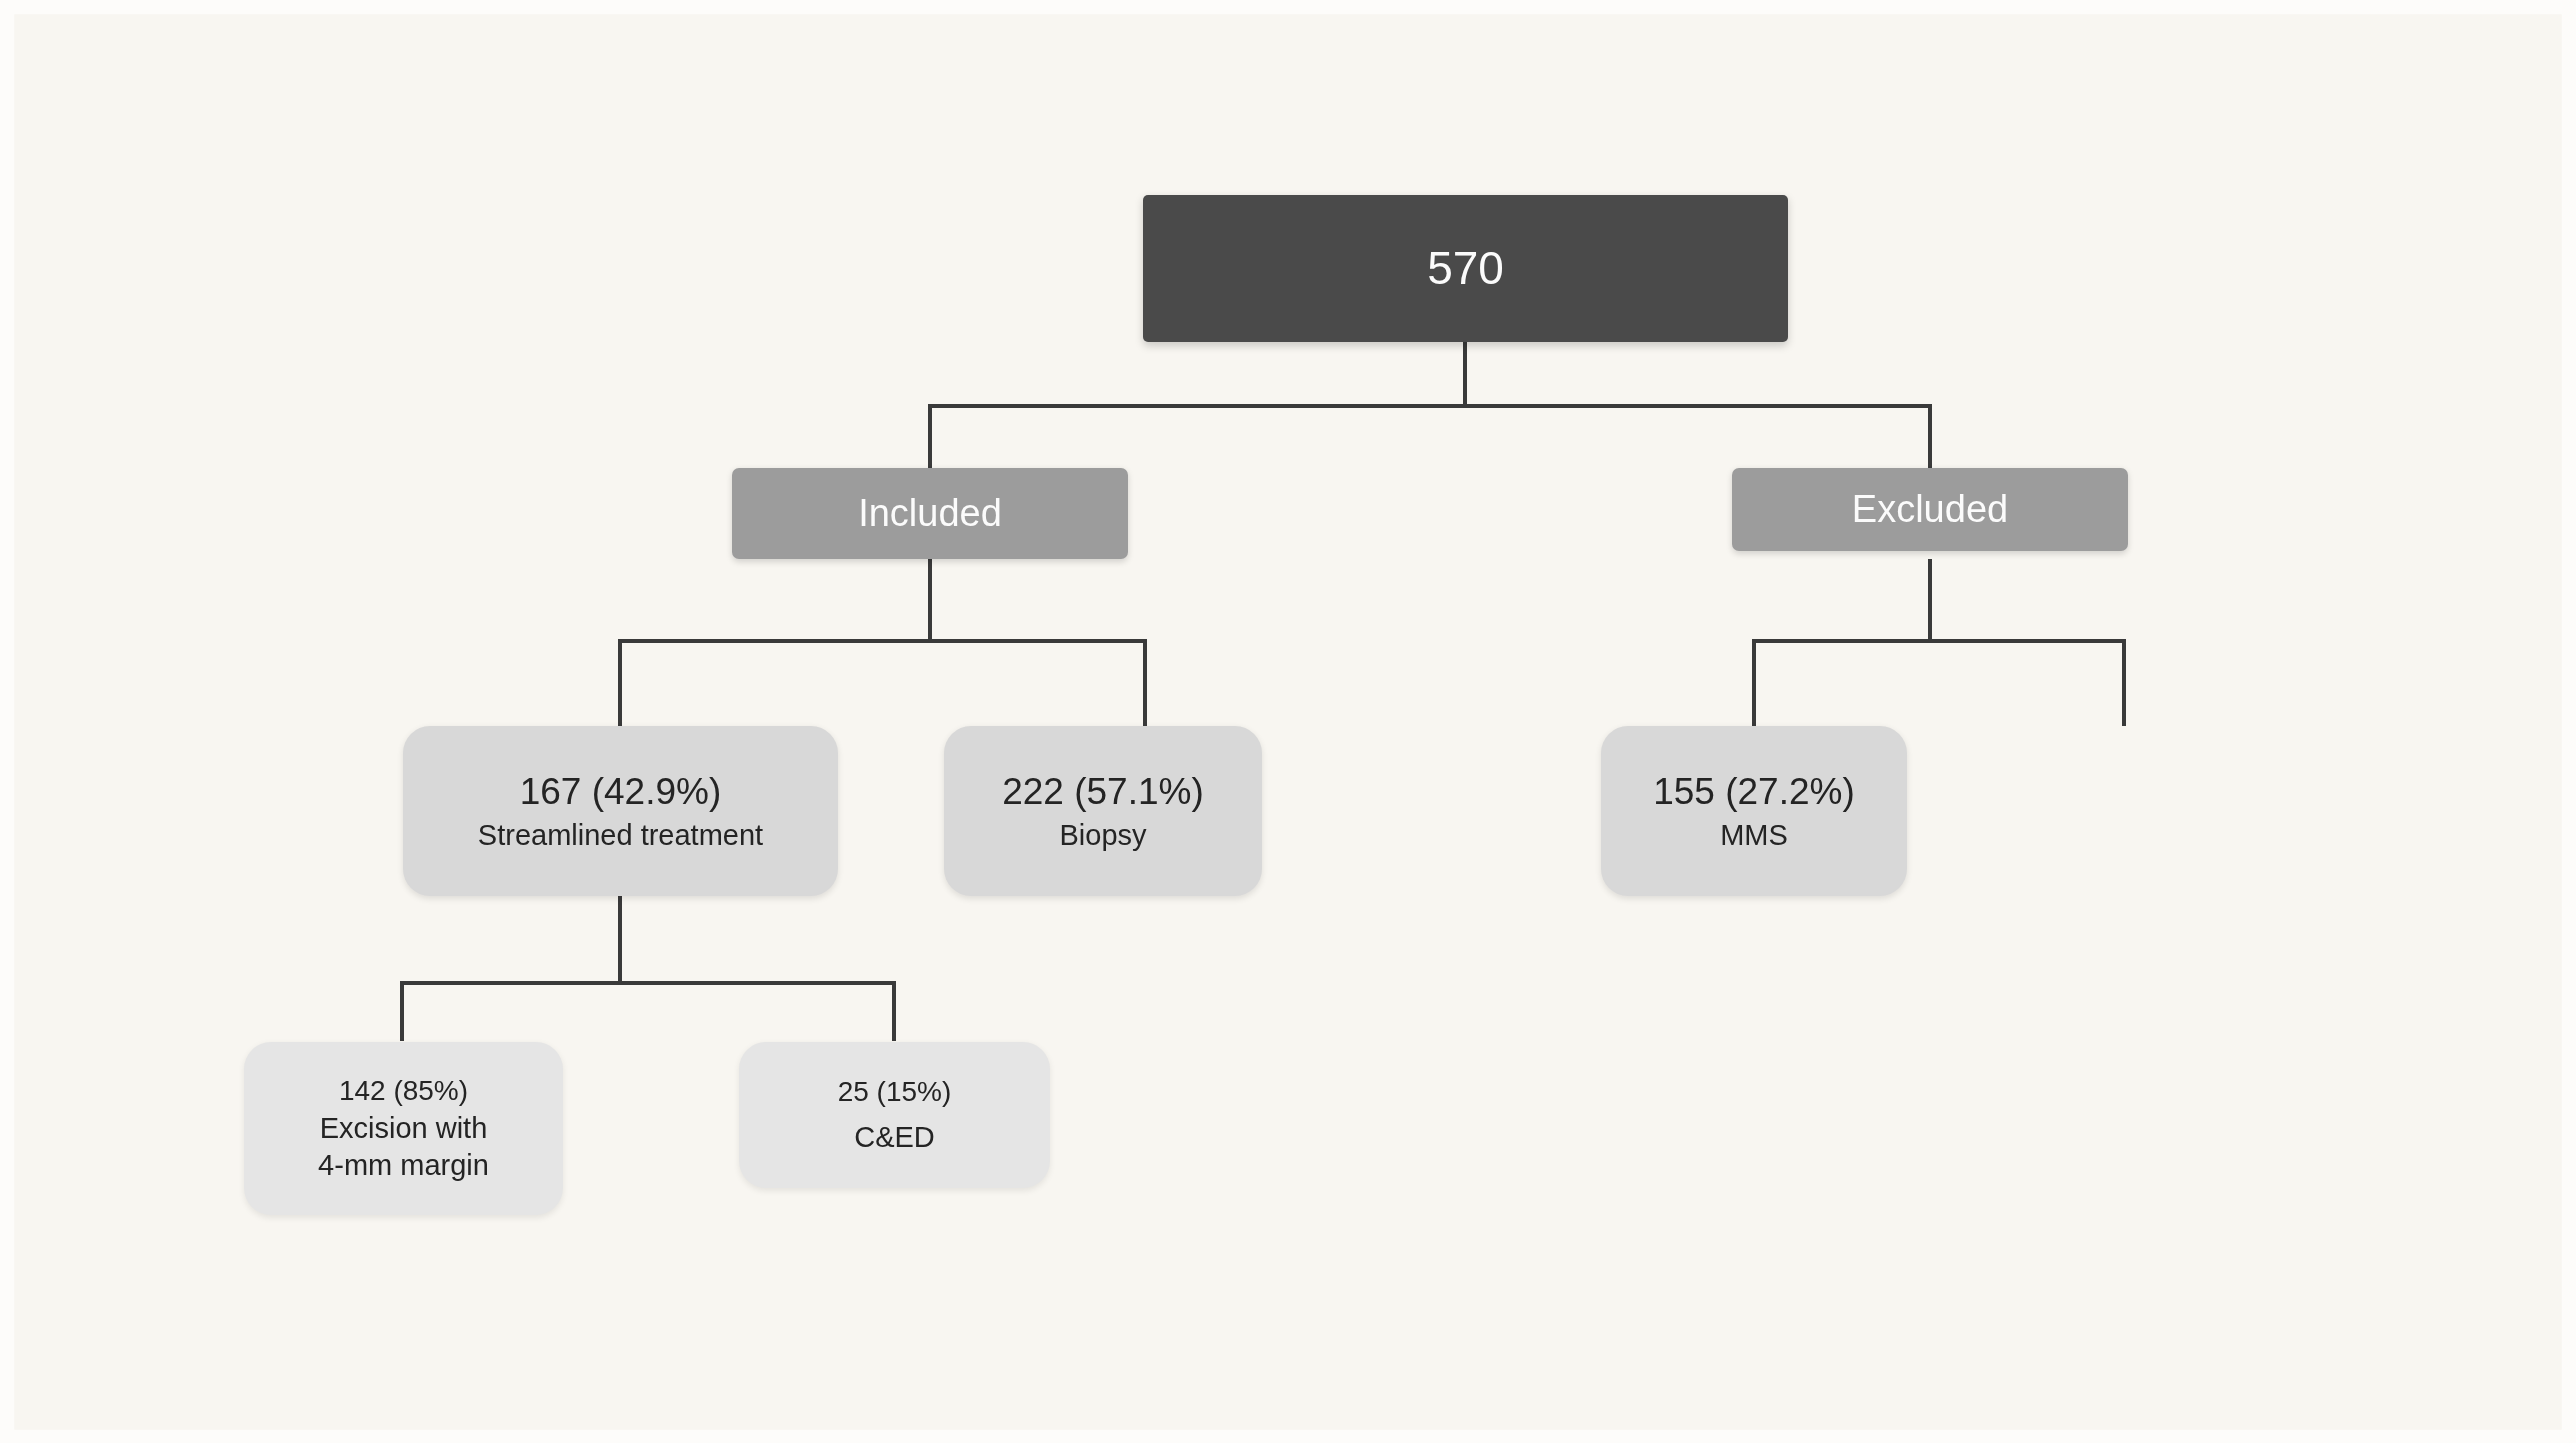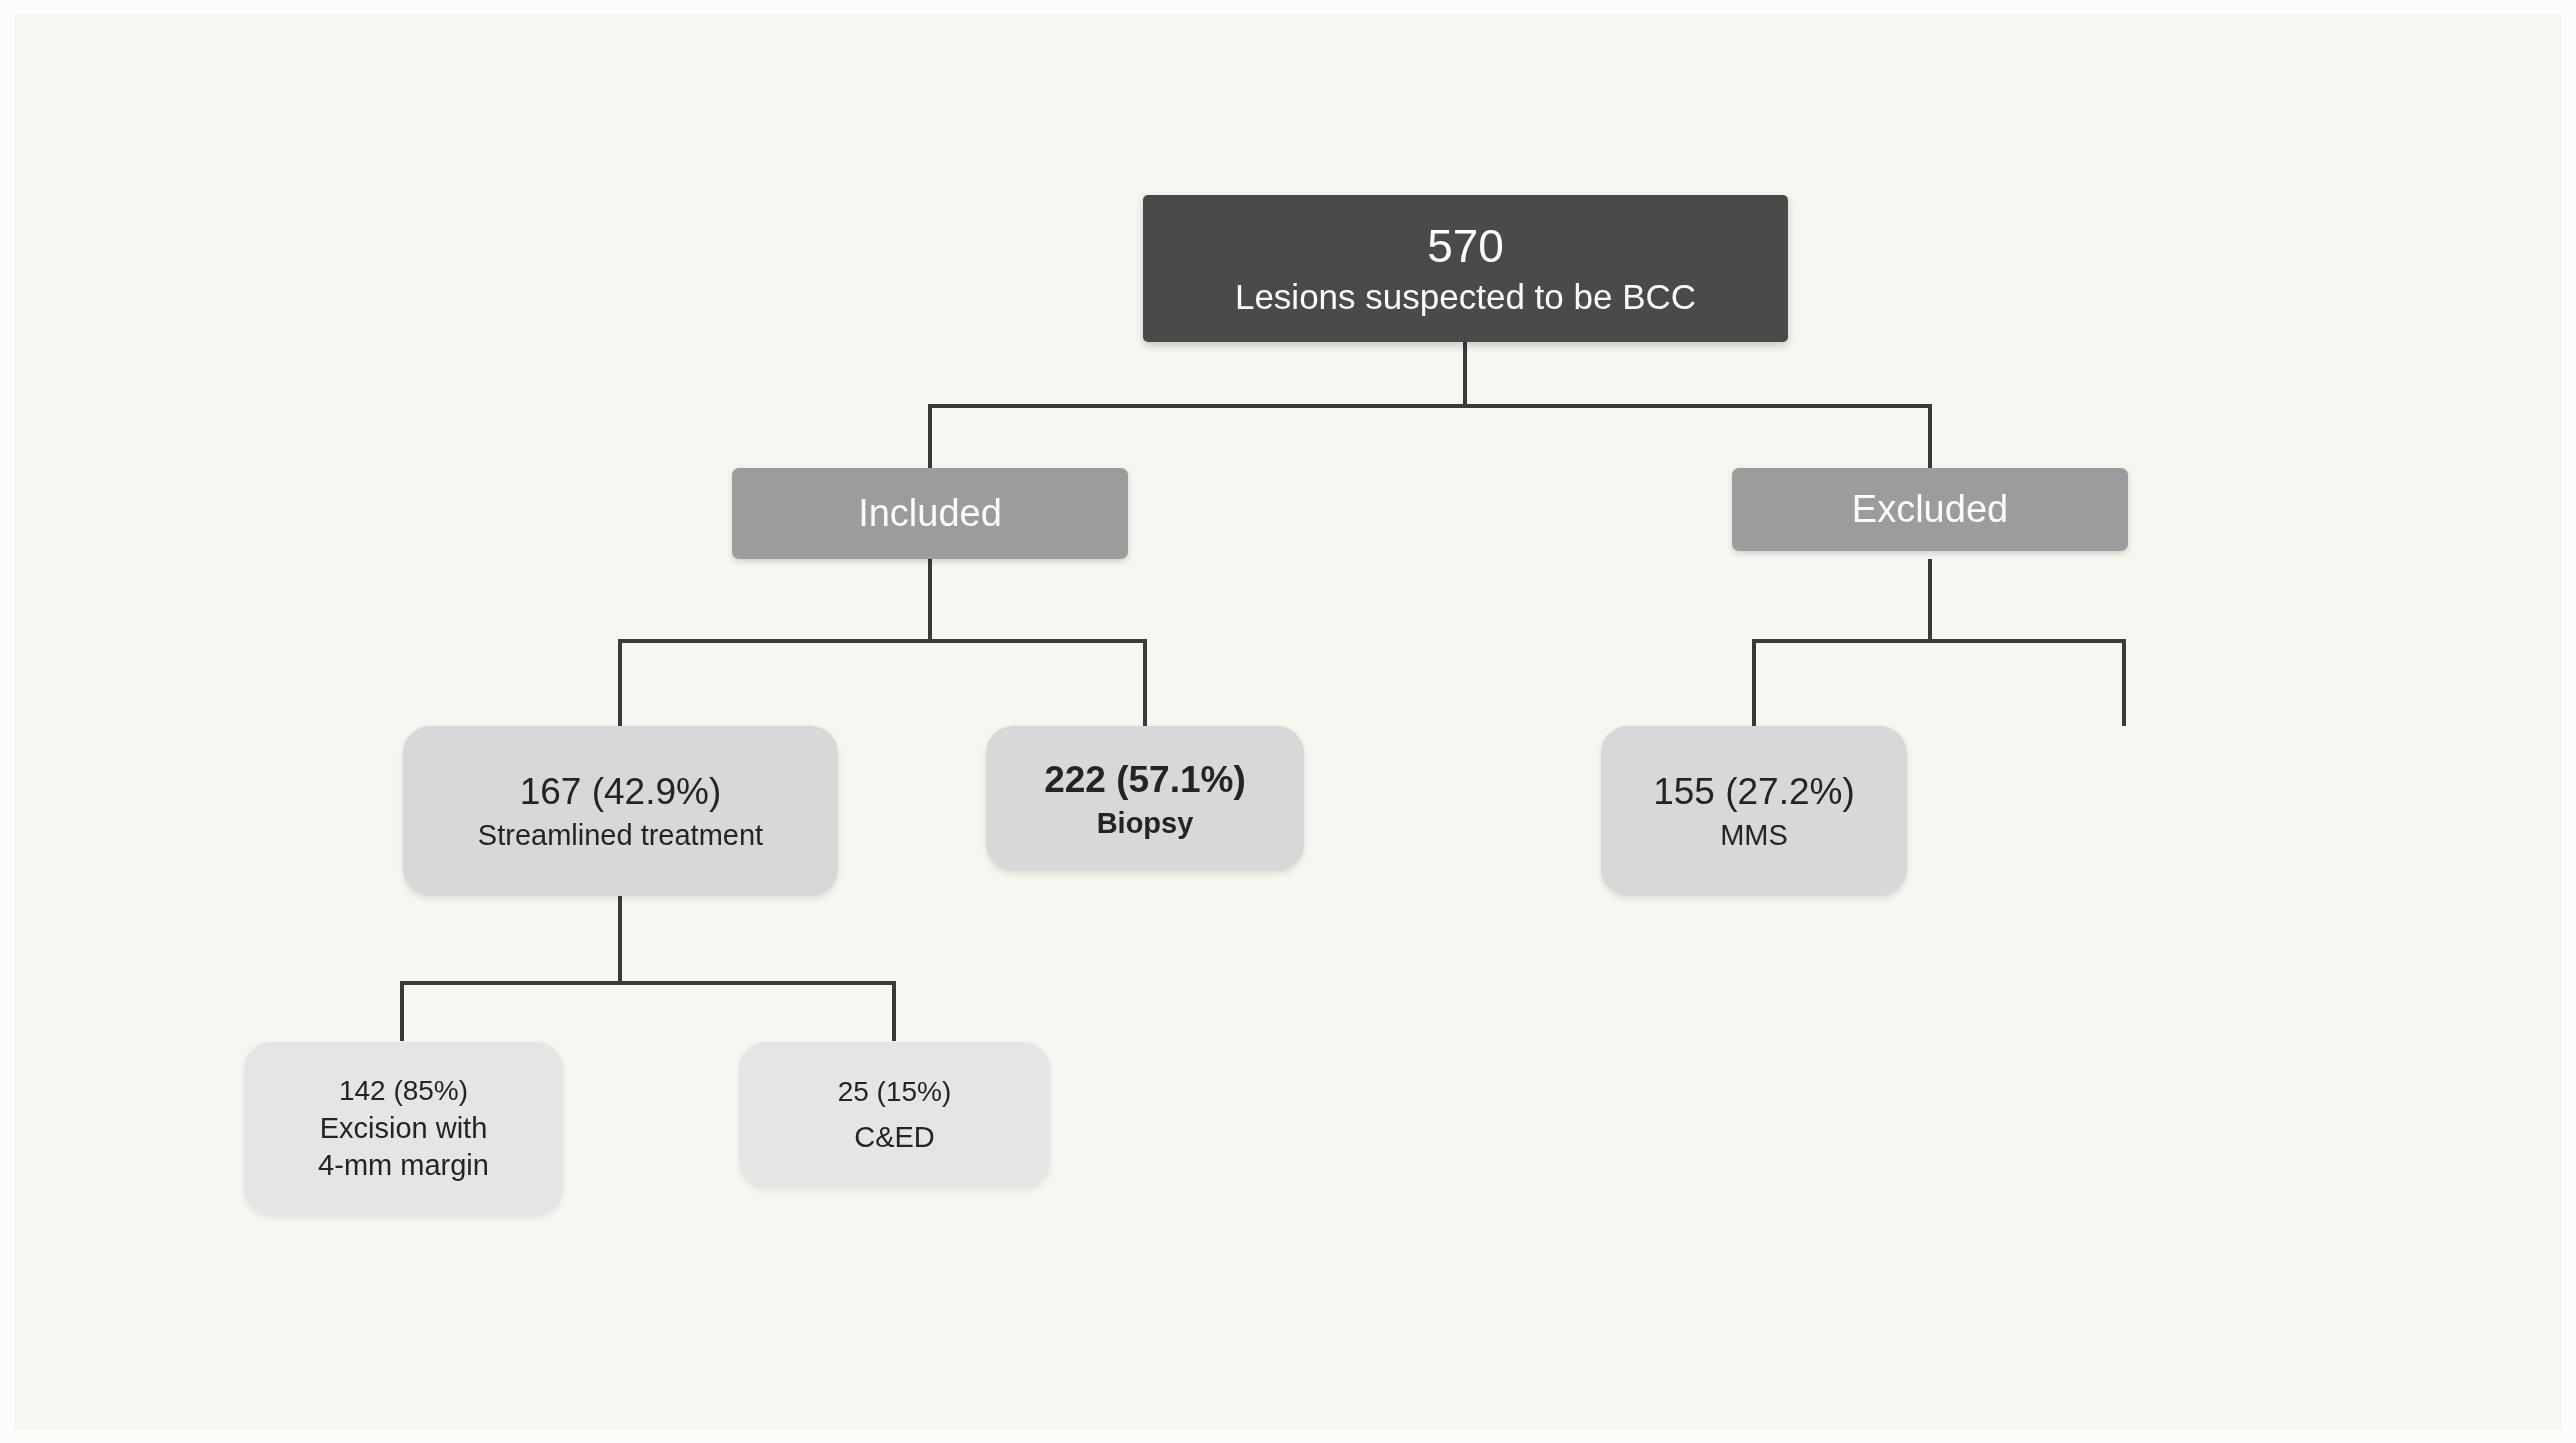--- a/index.html
+++ b/index.html
@@ -69,21 +69,21 @@
     box-shadow:0 2.4px 6.4px rgba(0,0,0,.08);
   }
   .node.lighter .value{font-size:28px;line-height:1.35;}
   .node.lighter .label{font-size:29px;line-height:1.3;}
 
   
   #node-root       {left:1143px;top:195px;width:645px;height:147px;}
   #node-included   {left:732px; top:468px;width:396px;height:91px;}
   #node-excluded   {left:1732px;top:468px;width:396px;height:83px;}
   #node-streamlined{left:403px; top:726px;width:435px;height:170px;}
-  #node-biopsy     {left:986px;top:726px;width:318px;height:145px;font-weight:bold;}
+  #node-biopsy     {left:944px;top:726px;width:318px;height:170px;}
   #node-mms        {left:1601px;top:726px;width:306px;height:170px;}
   #node-reexcision {left:1983px;top:726px;width:283px;height:170px;}
   #node-excision   {left:244px; top:1042px;width:319px;height:173px;}
   #node-ced        {left:739px; top:1042px;width:311px;height:146px;gap:8px;}
 
   
   #c-root-down   {left:1463px;top:342px;width:4px;height:66px;}
   #c-bar-1       {left:928px;top:404px;width:1004px;height:4px;}
   #c-included-in {left:928px;top:404px;width:4px;height:64px;}
   #c-excluded-in {left:1928px;top:404px;width:4px;height:64px;}
@@ -123,21 +123,20 @@
   <div class="seg" id="c-mms-in"></div>
   <div class="seg" id="c-reexcision-in"></div>
 
   <div class="seg" id="c-streamlined-down"></div>
   <div class="seg" id="c-bar-4"></div>
   <div class="seg" id="c-excision-in"></div>
   <div class="seg" id="c-ced-in"></div>
 
   <div class="node dark" id="node-root">
     <div class="value">570</div>
-    <div class="label">Lesions suspected to be BCC</div>
   </div>
 
   <div class="node mid" id="node-included">
     <div class="label">Included</div>
   </div>
 
   <div class="node mid" id="node-excluded">
     <div class="label">Excluded</div>
   </div>
 

